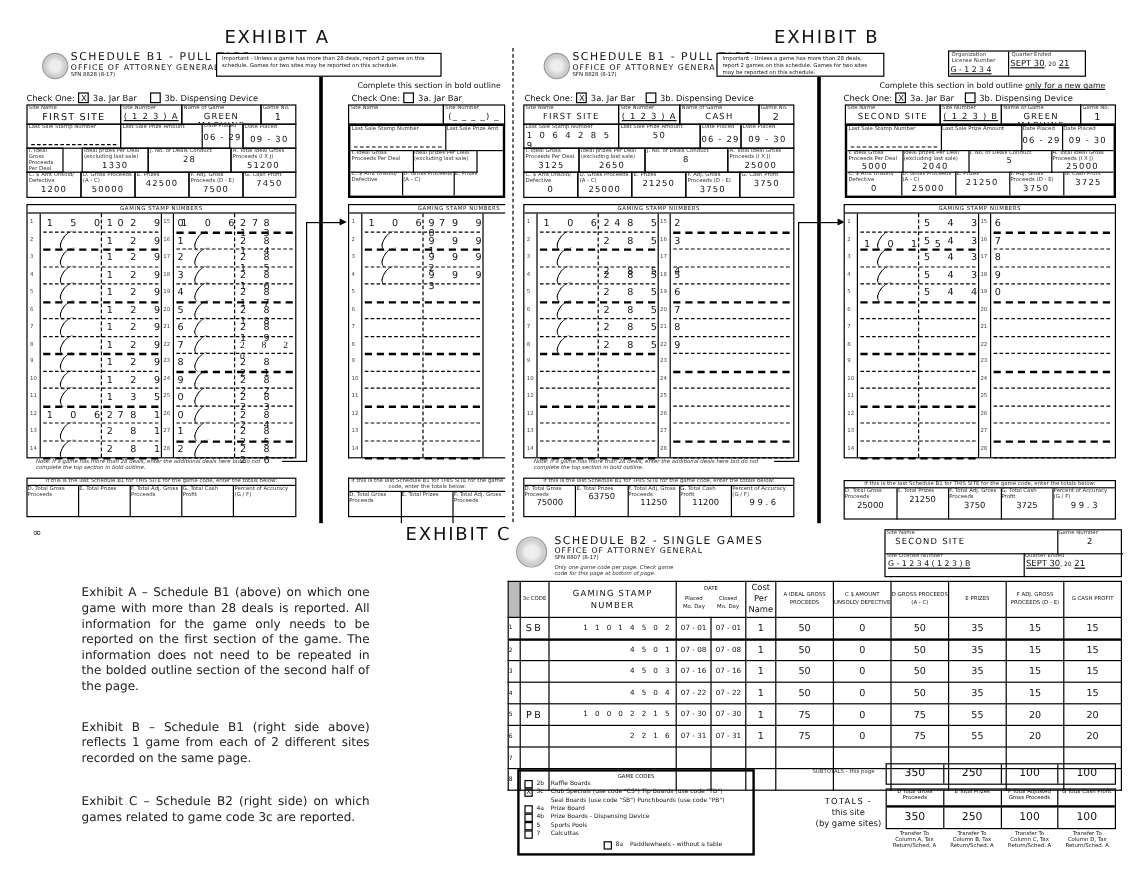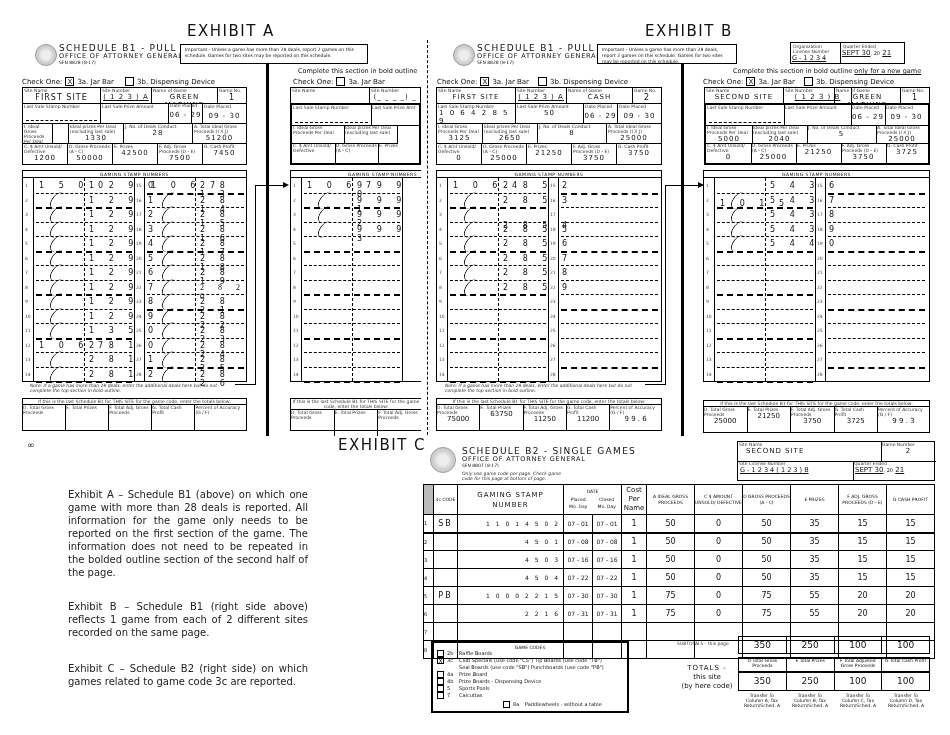--- a/index.html
+++ b/index.html
@@ -612,21 +612,21 @@
   <span class="cbox">X</span>
   <span>3a. Jar Bar</span>
   <span class="cbox" style="margin-left:6px"></span>
   <span>3b. Dispensing Device</span>
 </div>
 <div class="abs" style="left:704px;top:87px;width:226px;height:78px">
   <div class="cell" style="left:0;top:0;width:80px;height:17px">
       <div class="lbl">Site Name</div>
       <div class="val" style="font-size:7px">SECOND SITE</div>
     </div>
-  <div class="cell" style="left:79px;top:0;width:69px;height:17px">
+  <div class="cell" style="left:79px;top:0;width:52px;height:17px">
       <div class="lbl">Site Number</div>
       <div class="val" style="font-size:7px;text-decoration:underline">( 1  2  3 ) B</div>
     </div>
   <div class="cell" style="left:130px;top:0;width:67px;height:17px">
       <div class="lbl">Name of Game</div>
       <div class="val" style="font-size:7px">GREEN MACHINE</div>
     </div>
   <div class="cell" style="left:196px;top:0;width:30px;height:17px">
       <div class="lbl">Game No.</div>
       <div class="val">1</div>
@@ -1009,21 +1009,21 @@
 <div class="abs small" style="left:677px;top:641px;font-size:4.5px;color:#333">SUBTOTALS - this page</div>
 <div class="abs" style="left:738px;top:636px;width:192px;height:18px;border:1px solid #000;display:flex">
   <div style="flex:1;border-right:1px solid #000;font-size:9px;text-align:center;line-height:16px">350</div>
   <div style="flex:1;border-right:1px solid #000;font-size:9px;text-align:center;line-height:16px">250</div>
   <div style="flex:1;border-right:1px solid #000;font-size:9px;text-align:center;line-height:16px">100</div>
   <div style="flex:1;font-size:9px;text-align:center;line-height:16px">100</div>
 </div>
 <div class="abs" style="left:676px;top:664px;width:62px;text-align:center;font-size:7px;line-height:9px">
   <div style="letter-spacing:1px">TOTALS -</div>
   <div>this site</div>
-  <div>(by here code)</div>
+  <div>(by game sites)</div>
 </div>
 <div class="abs" style="left:738px;top:657px;width:192px;height:34px;border:1px solid #000">
   <div style="display:flex;height:15px;border-bottom:2px solid #000">
     <div style="flex:1;border-right:1px solid #000;font-size:4.5px;text-align:center;line-height:5px">D Total Gross Proceeds</div>
     <div style="flex:1;border-right:1px solid #000;font-size:4.5px;text-align:center;line-height:5px">E Total Prizes</div>
     <div style="flex:1;border-right:1px solid #000;font-size:4.5px;text-align:center;line-height:5px">F Total Adjusted Gross Proceeds</div>
     <div style="flex:1;font-size:4.5px;text-align:center;line-height:5px">G Total Cash Profit</div>
   </div>
   <div style="display:flex;height:17px">
     <div style="flex:1;border-right:1px solid #000;font-size:9px;text-align:center;line-height:17px">350</div>

